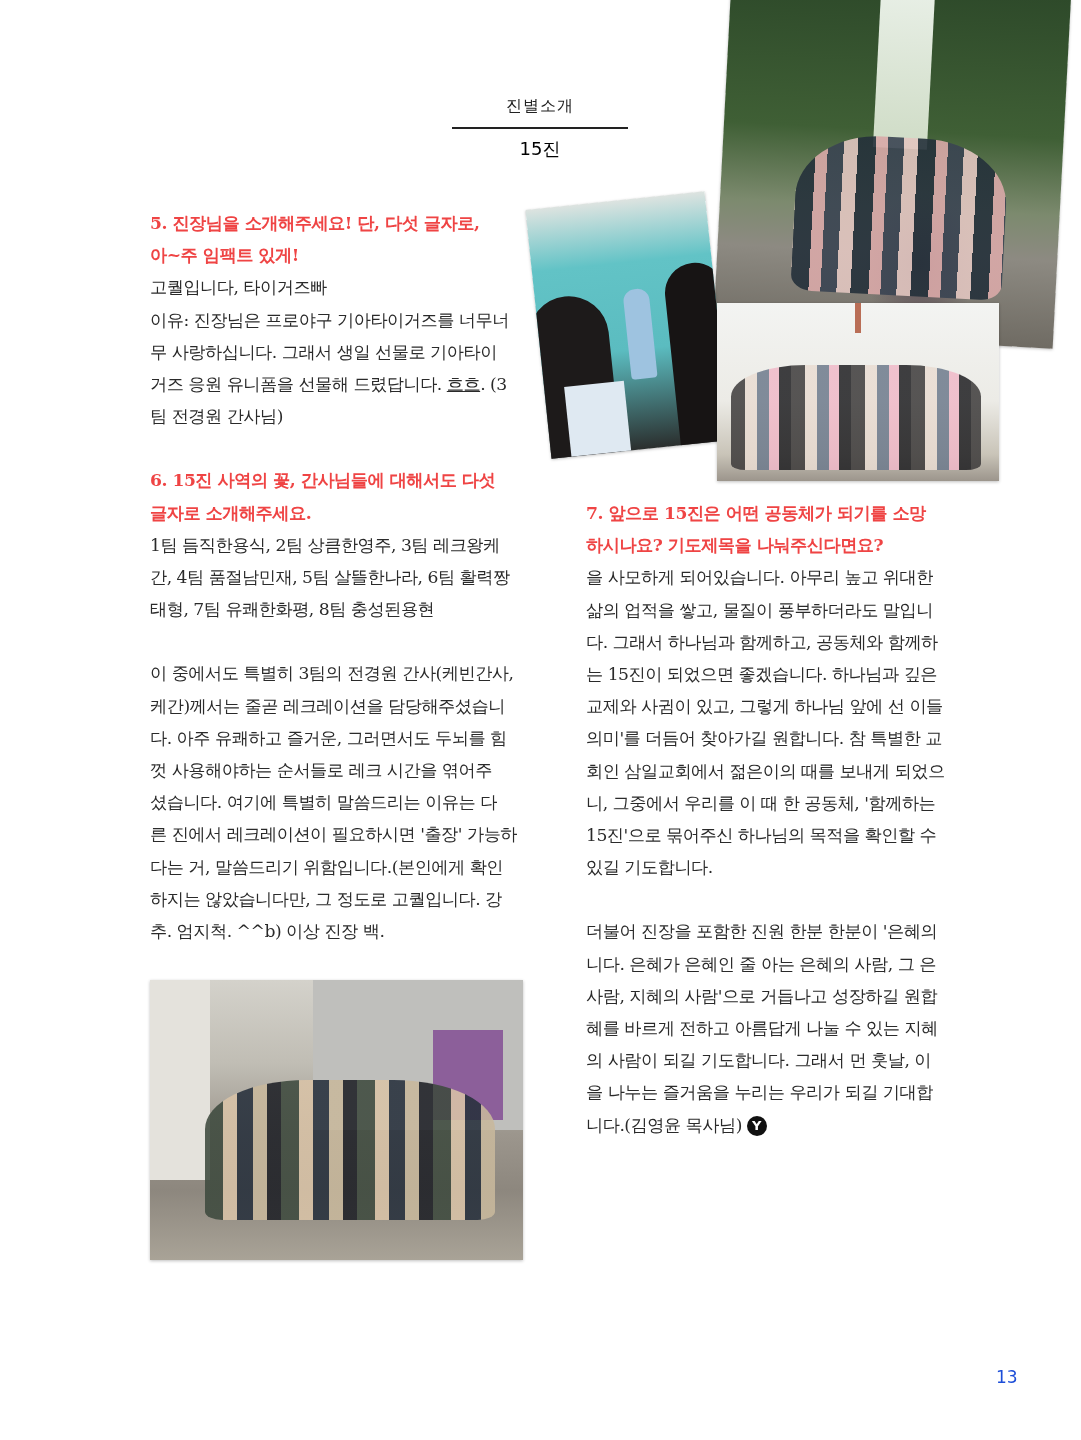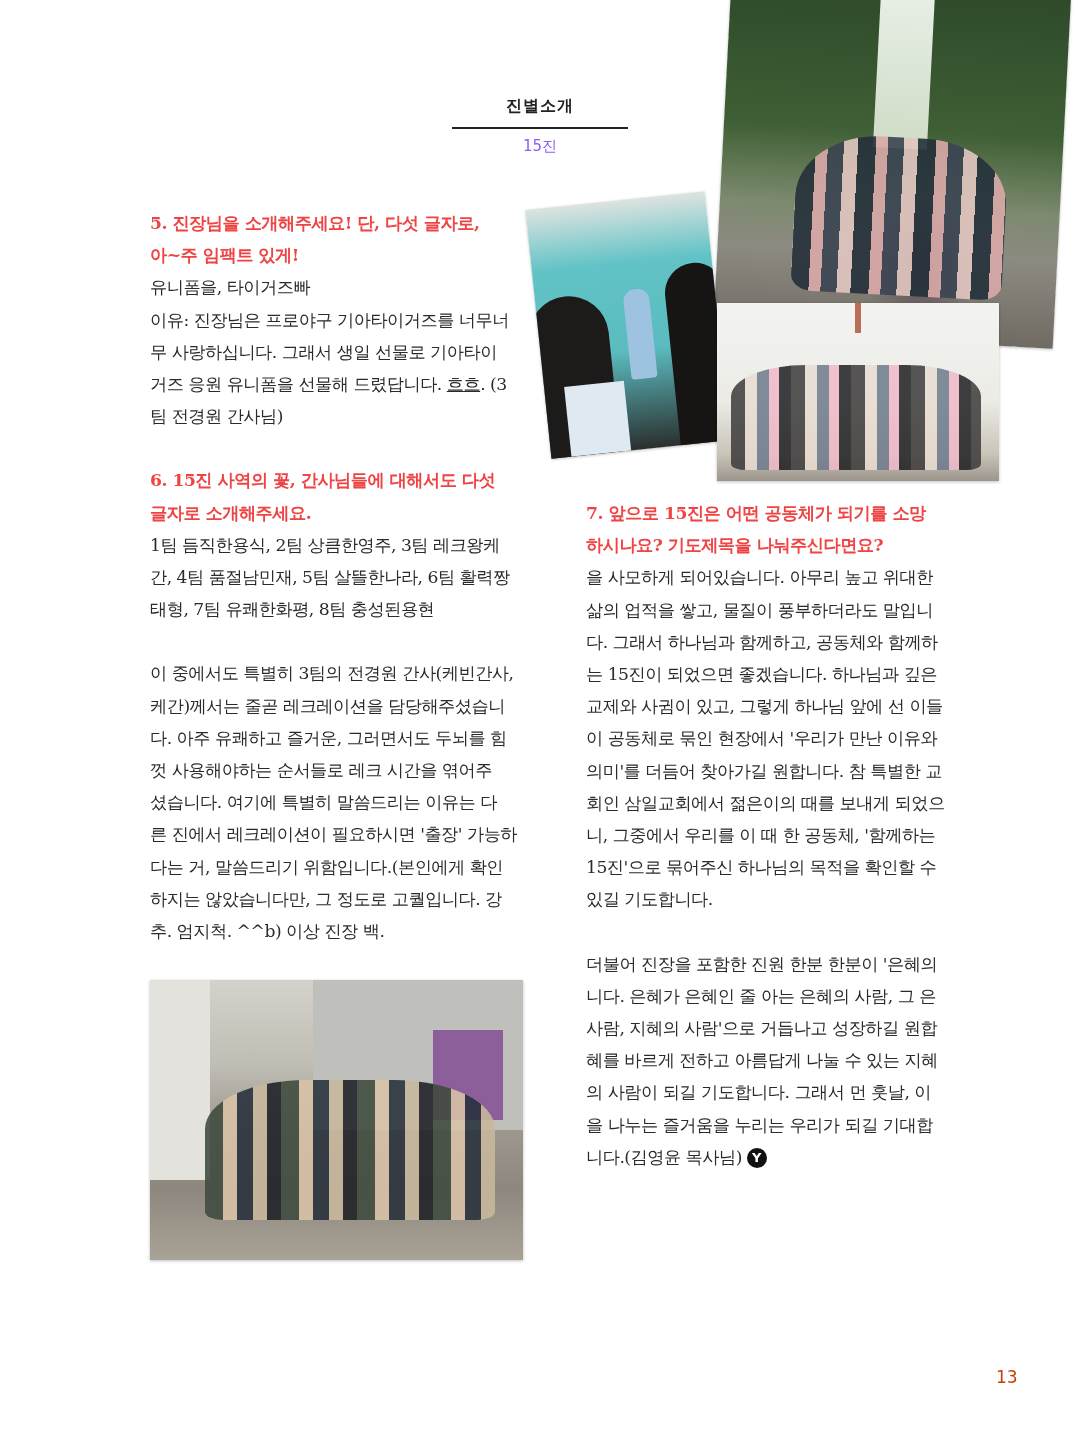--- a/index.html
+++ b/index.html
@@ -1,23 +1,23 @@
 <!DOCTYPE html>
 <html><head>
 <meta charset="utf-8">
 <style>
   html, body { margin:0; padding:0; }
   body {
     width:1081px; height:1440px; background:#ffffff; position:relative; overflow:hidden;
     font-family: "DejaVu Serif", "Liberation Serif", serif; color:#2a2a2a;
   }
   .header { position:absolute; left:452px; top:96px; width:176px; text-align:center; }
-  .header .title { font-family:"DejaVu Sans", sans-serif; font-weight:bold; font-size:16px; color:#222; letter-spacing:1px; }
+  .header .title { font-family:"DejaVu Sans", sans-serif; font-weight:normal; font-size:16px; color:#222; letter-spacing:1px; }
   .header .rule { height:2px; background:#222; margin:10px 0 8px 0; }
-  .header .sub { font-family:"DejaVu Sans", sans-serif; font-size:15px; color:#8b5cf6; }
+  .header .sub { font-family:"DejaVu Sans", sans-serif; font-size:18px; color:#000000; }
 
   .col { position:absolute; font-size:17.2px; line-height:32.2px; letter-spacing:-0.5px; }
   .col p { margin:0; }
   .q { font-weight:bold; color:#ef4444; }
   .gap { height:32px; }
   .left { left:150px; top:207px; width:380px; }
   .right { left:586px; top:497px; width:378px; }
   .u { text-decoration:underline; }
   .badge {
     display:inline-block; width:20px; height:20px; border-radius:50%; background:#111; color:#fff;
@@ -56,21 +56,21 @@
     left:150px; top:980px; width:373px; height:280px;
     background: linear-gradient(180deg, #d4d2cb 0%, #c0bdb4 30%, #9c968d 55%, #8d877e 75%, #a9a397 100%);
   }
   .ph-street .bldgL { position:absolute; left:0; top:0; width:60px; height:200px; background:#e4e2dc; }
   .ph-street .bldgR { position:absolute; right:0; top:0; width:210px; height:150px; background:#bfbfbc; }
   .ph-street .curtain { position:absolute; right:20px; top:50px; width:70px; height:90px; background:#8c5f9a; }
   .ph-street .crowd { position:absolute; left:55px; top:100px; width:290px; height:140px;
     background:repeating-linear-gradient(90deg, #3e4a3e 0 18px, #d9c3a7 18px 32px, #27303c 32px 48px, #c8b89c 48px 62px, #1e2026 62px 76px);
     border-radius:35% 35% 6% 6%; opacity:.88; }
 
-  .pagenum { position:absolute; left:996px; top:1367px; font-family:"DejaVu Sans", sans-serif; font-size:17px; color:#c2410c; }
+  .pagenum { position:absolute; left:996px; top:1367px; font-family:"DejaVu Sans", sans-serif; font-size:17px; color:#1d4ed8; }
 </style>
 </head>
 <body>
 
 <div class="header">
   <div class="title">진별소개</div>
   <div class="rule"></div>
   <div class="sub">15진</div>
 </div>
 
@@ -91,21 +91,21 @@
 <div class="photo ph-street">
   <div class="bldgL"></div>
     <div class="bldgR"></div>
     <div class="curtain"></div>
     <div class="crowd"></div>
 </div>
 
 <div class="col left">
   <p class="q">5. 진장님을 소개해주세요! 단, 다섯 글자로,</p>
   <p class="q">아~주 임팩트 있게!</p>
-  <p>유니폼을, 타이거즈빠</p>
+  <p>고퀄입니다, 타이거즈빠</p>
   <p>이유: 진장님은 프로야구 기아타이거즈를 너무너</p>
   <p>무 사랑하십니다. 그래서 생일 선물로 기아타이</p>
   <p><span>거즈 응원 유니폼을 선물해 드렸답니다. </span><span class="u">흐흐</span><span>. (3</span></p>
   <p>팀 전경원 간사님)</p>
   <div class="gap"></div>
   <p class="q">6. 15진 사역의 꽃, 간사님들에 대해서도 다섯</p>
   <p class="q">글자로 소개해주세요.</p>
   <p>1팀 듬직한용식, 2팀 상큼한영주, 3팀 레크왕케</p>
   <p>간, 4팀 품절남민재, 5팀 살뜰한나라, 6팀 활력짱</p>
   <p>태형, 7팀 유쾌한화평, 8팀 충성된용현</p>
@@ -122,21 +122,20 @@
 </div>
 
 <div class="col right">
   <p class="q">7. 앞으로 15진은 어떤 공동체가 되기를 소망</p>
   <p class="q">하시나요? 기도제목을 나눠주신다면요?</p>
   <p>을 사모하게 되어있습니다. 아무리 높고 위대한</p>
   <p>삶의 업적을 쌓고, 물질이 풍부하더라도 말입니</p>
   <p>다. 그래서 하나님과 함께하고, 공동체와 함께하</p>
   <p>는 15진이 되었으면 좋겠습니다. 하나님과 깊은</p>
   <p>교제와 사귐이 있고, 그렇게 하나님 앞에 선 이들</p>
-  <p>이 공동체로 묶인 현장에서 '우리가 만난 이유와</p>
   <p>의미'를 더듬어 찾아가길 원합니다. 참 특별한 교</p>
   <p>회인 삼일교회에서 젊은이의 때를 보내게 되었으</p>
   <p>니, 그중에서 우리를 이 때 한 공동체, '함께하는</p>
   <p>15진'으로 묶어주신 하나님의 목적을 확인할 수</p>
   <p>있길 기도합니다.</p>
   <div class="gap"></div>
   <p>더불어 진장을 포함한 진원 한분 한분이 '은혜의</p>
   <p>니다. 은혜가 은혜인 줄 아는 은혜의 사람, 그 은</p>
   <p>사람, 지혜의 사람'으로 거듭나고 성장하길 원합</p>
   <p>혜를 바르게 전하고 아름답게 나눌 수 있는 지혜</p>

